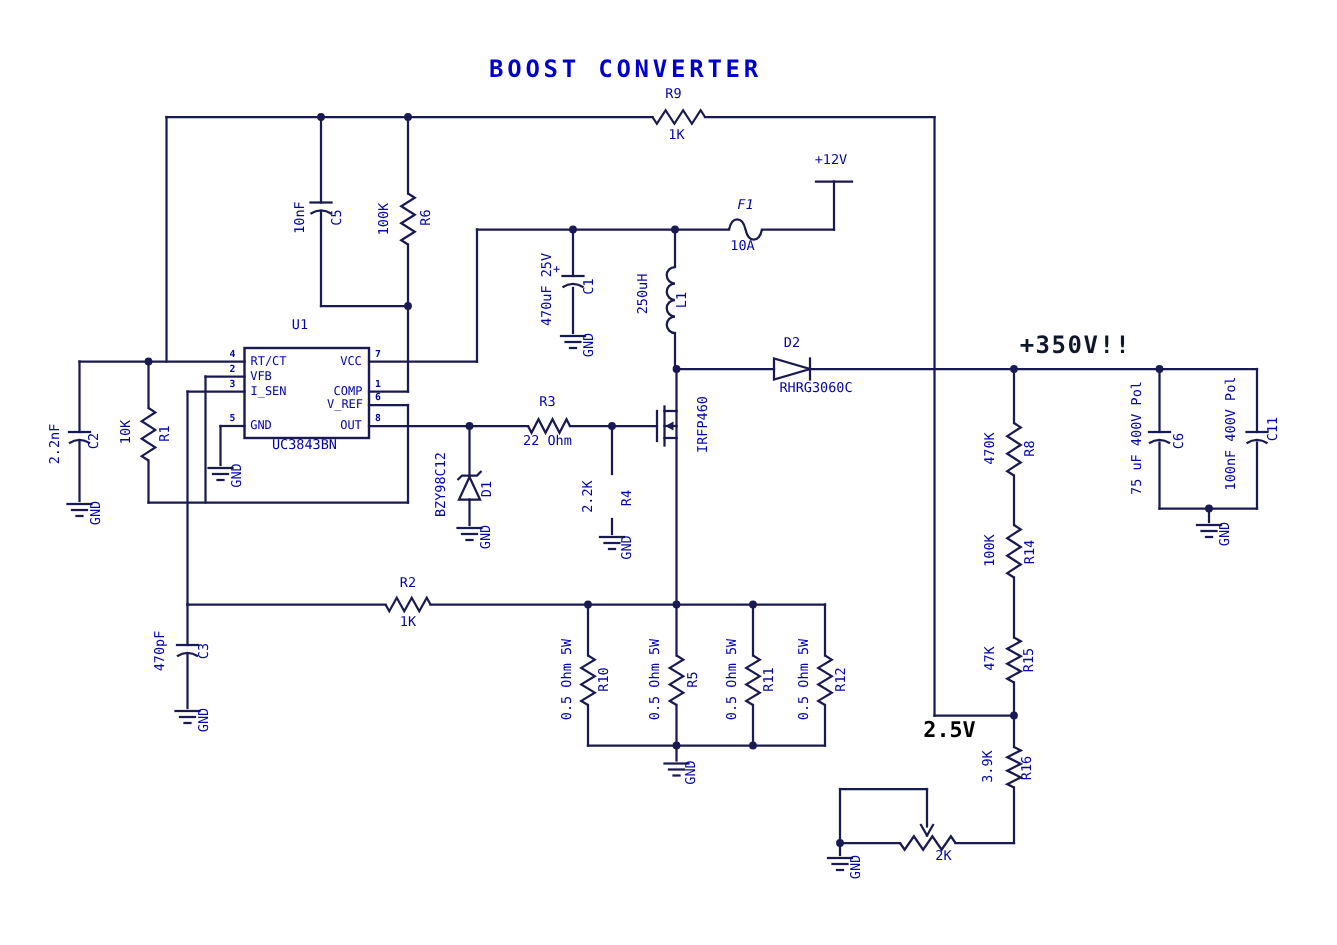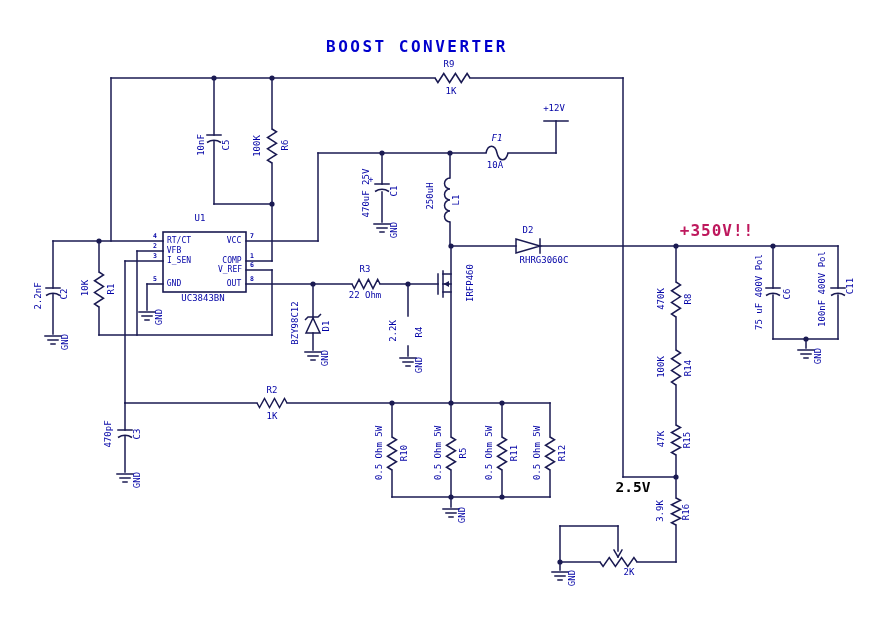--- a/index.html
+++ b/index.html
@@ -8,21 +8,21 @@
   #wires{position:absolute;left:0;top:0;}
   .lbl{position:absolute;color:#0303a6;font-size:9px;line-height:1;white-space:pre;
        transform:translate(-50%,-50%);}
   .rot{transform:translate(-50%,-50%) rotate(-90deg);}
   .pin{font-size:8px;}
   .num{font-size:6.5px;font-weight:bold;}
   .title{position:absolute;color:#0000cd;font-size:16px;font-weight:bold;letter-spacing:2.5px;
          white-space:pre;transform:translate(-50%,-50%);}
   .note{position:absolute;color:#0000b4;font-size:13px;font-weight:bold;letter-spacing:.5px;
         white-space:pre;transform:translate(-50%,-50%);}
-  .red-lg{position:absolute;color:#be185d;font-size:16px;font-weight:bold;letter-spacing:1px;
+  .red-lg{position:absolute;color:#0f172a;font-size:16px;font-weight:bold;letter-spacing:1px;
           white-space:pre;transform:translate(-50%,-50%);}
   .red-sm{position:absolute;color:#000000;font-size:14.5px;font-weight:bold;
           white-space:pre;transform:translate(-50%,-50%);}
 </style>
 </head>
 <body>
 
 <div id="stage">
   <svg id="wires" width="891" height="630" viewBox="0 0 891 630">
       <line x1="111" y1="78" x2="435" y2="78" stroke="#1a1a52" stroke-width="1.5" stroke-linecap="square"></line>

